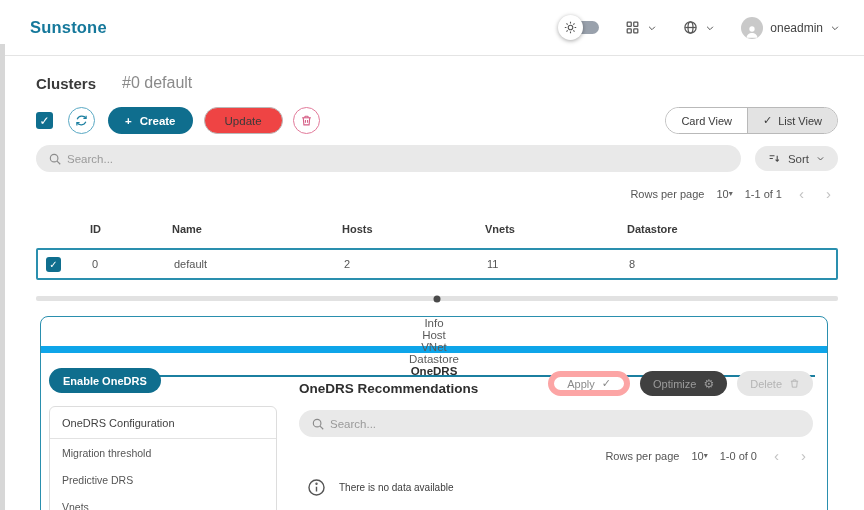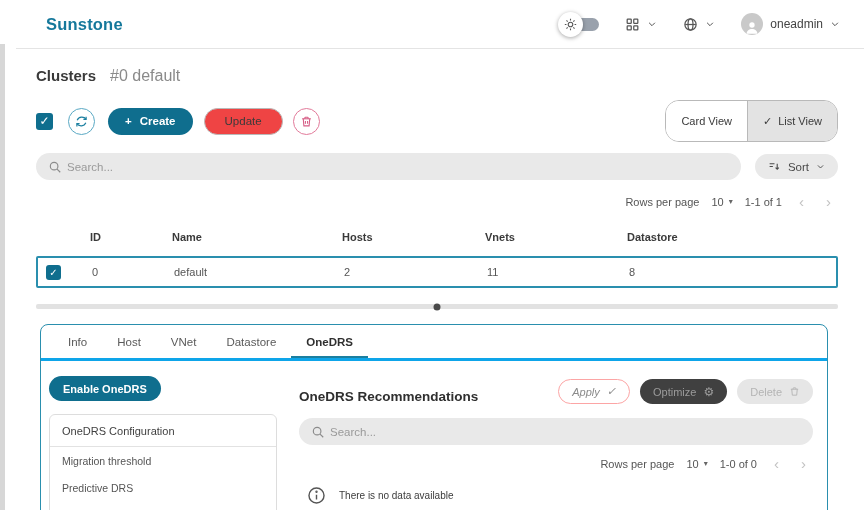--- a/index.html
+++ b/index.html
@@ -1,107 +1,107 @@
 <!DOCTYPE html>
 <html><head>
 <meta charset="utf-8">
 <style>
   * { box-sizing:border-box; margin:0; padding:0; font-family:"Liberation Sans", sans-serif; }
   html,body { width:864px; height:510px; overflow:hidden; background:#fff; }
   .app { width:864px; height:510px; position:relative; overflow:hidden; }
 
   
-  header { height:49px; display:flex; align-items:center; justify-content:space-between;
-           padding:0 24px 0 30px; border-bottom:1px solid #e4e4e4; background:#fff;margin-left:16px; }
+  header { height:56px; display:flex; align-items:center; justify-content:space-between;
+           padding:0 24px 0 30px; border-bottom:1px solid #e4e4e4; background:#fff; }
   .logo { font-size:16.5px; font-weight:700; color:#15789b; letter-spacing:.2px; }
   .header-right { display:flex; align-items:center; gap:26px; }
   .hdr-item { display:flex; align-items:center; gap:7px; color:#555; cursor:pointer; }
   .theme-toggle { display:flex; align-items:center; cursor:pointer; }
   .thumb { width:25px; height:25px; border-radius:50%; background:#fff; z-index:1;
            box-shadow:0 1px 4px rgba(0,0,0,.35); display:flex; align-items:center; justify-content:center; color:#555; }
   .track { width:25px; height:13px; border-radius:7px; background:#99a1ac; margin-left:-9px; }
   .avatar { width:22px; height:22px; border-radius:50%; background:#c9c9c9; display:flex;
             align-items:flex-end; justify-content:center; overflow:hidden; color:#fff; }
   .user-name { font-size:12px; color:#444; }
 
   .rail { position:absolute; left:0; top:44px; bottom:0; width:5px; background:#d7d7d7; }
 
   main { padding:14px 26px 0 36px; }
 
-  .title-row { display:flex; align-items:flex-start; gap:14px; margin:4px 0 15px; }
+  .title-row { display:flex; align-items:center; gap:26px; margin:4px 0 15px; }
   h1 { font-size:15px; font-weight:700; color:#3a3a3a; }
   .subtitle { font-size:16px; color:#8a8a8a; }
 
   .actions-row { display:flex; align-items:center; margin-bottom:11px; }
   .checkbox { width:17px; height:17px; background:#0f6e8e; border-radius:3px; color:#fff;
               font-size:12px; display:flex; align-items:center; justify-content:center; cursor:pointer; }
   .icon-btn { width:27px; height:27px; border-radius:50%; border:1px solid; background:#fff;
               display:flex; align-items:center; justify-content:center; cursor:pointer; }
   .icon-btn.teal { border-color:#5aa9c4; color:#1b7fa0; margin-left:15px; }
   .icon-btn.pink { border-color:#e27a9a; color:#d65d85; margin-left:10px; }
   .pill { height:27px; border-radius:14px; font-size:11.5px; display:inline-flex;
           align-items:center; cursor:pointer; white-space:nowrap; }
   .pill.primary { background:#0f6e8e; color:#fff; border:none; padding:0 17px; gap:8px;
                   font-weight:600; margin-left:13px; }
   .pill.outline { background:#ef4444; border:1px solid #b9b9b9; color:#3a3a3a; padding:0 20px; margin-left:11px; }
 
   .view-toggle { margin-left:auto; display:flex; border:1px solid #b9b9b9; border-radius:14px;
-                 overflow:hidden; height:42px; background:#fff; }
+                 overflow:hidden; height:27px; background:#fff; }
   .seg { font-size:11px; color:#3a3a3a; background:#fff; border:none; padding:0 15px;
          display:flex; align-items:center; gap:6px; cursor:pointer; }
   .seg.active { background:#e3e3e3; border-left:1px solid #b9b9b9; }
 
   .search-row { display:flex; align-items:center; gap:14px; margin-bottom:13px; }
   .searchbar { flex:1; height:27px; background:#e9e9e9; border-radius:14px; display:flex;
                align-items:center; padding:0 12px; gap:5px; color:#8b8b8b; }
   .searchbar input { border:none; background:transparent; outline:none; font-size:11.5px;
                      color:#444; width:100%; }
   .searchbar input::placeholder { color:#9a9a9a; }
   .sort-btn { height:25px; background:#e9e9e9; border:none; border-radius:13px; padding:0 13px;
               font-size:11.5px; color:#4a4a4a; display:flex; gap:7px; align-items:center; cursor:pointer; }
 
   .pagination { display:flex; justify-content:flex-end; align-items:center; gap:12px;
                 font-size:11px; color:#555; margin:6px 2px 12px 0; }
-  .rpp { display:flex; gap:5px; align-items:center; cursor:pointer; }
+  .rpp { display:flex; align-items:center; cursor:pointer; }
   .caret { font-size:8px; color:#666; }
   .pg-chev { color:#c2c2c2; font-size:15px; padding:0 5px; cursor:pointer; }
 
   .thead, .trow { display:grid; grid-template-columns:44px 92px 170px 143px 142px 1fr; align-items:center; }
   .thead { font-size:11px; font-weight:700; color:#3a3a3a; padding:9px 0 13px; }
   .thead span:nth-child(2), .trow .cell-id { padding-left:10px; }
   .trow { border:2px solid #2a8fae; border-radius:2px; background:#fff; height:32px;
           font-size:11px; color:#555; cursor:pointer; }
   .checkbox.small { width:15px; height:15px; margin-left:8px; font-size:10px; }
 
   .splitter { margin:16px 0 15px; height:5px; background:#e2e2e2; border-radius:2px;
               position:relative; cursor:row-resize; }
   .splitter .dot { position:absolute; left:50%; top:50%; transform:translate(-50%,-50%);
                    width:7px; height:7px; border-radius:50%; background:#4a4a4a; }
 
   .panel { border:1.5px solid #2a8fae; border-radius:8px; margin:0 10px 0 4px; height:420px;
            background:#fff; overflow:hidden; }
-  .tabs { display:flex; border-bottom:3px solid #0ea5e9; padding:0 12px; height:36px; }
+  .tabs { display:flex; border-bottom:7px solid #0ea5e9; padding:0 12px; height:36px;flex-direction:column; }
   .tab { background:none; border:none; font-size:11.5px; color:#5a5a5a; padding:0 15px;
          height:100%; cursor:pointer; }
   .tab.active { color:#2f2f2f; font-weight:700; box-shadow:inset 0 -2px 0 #1b7fa0; }
 
   .panel-body { display:flex; padding:15px 14px 0 8px; gap:22px; }
   .left-col { width:228px; flex-shrink:0; }
   .pill.primary.sm { height:25px; font-size:11px; padding:0 14px; margin:0; }
   .config-card { margin-top:13px; border:1px solid #ddd; border-radius:6px; height:210px; overflow:hidden; }
   .cfg-header { font-size:11px; color:#3f3f3f; padding:10px 12px 9px; border-bottom:1px solid #e2e2e2; cursor:pointer; }
   .cfg-item { font-size:10.5px; color:#555; padding:8px 12px 7px; cursor:pointer; }
 
   .right-col { flex:1; padding-top:3px; }
   .rec-header { display:flex; align-items:flex-end; justify-content:space-between; }
   h2 { font-size:13.5px; font-weight:700; color:#2f2f2f; }
   .rec-actions { display:flex; gap:10px; }
   .pill.sm2 { height:25px; border-radius:13px; font-size:11px; padding:0 13px; gap:7px;
               display:inline-flex; align-items:center; }
-  .btn-apply { border:1px solid #fca5a5; background:#fff; color:#8a8a8a;font-style:italic; }
+  .btn-apply { border:6px solid #fca5a5; background:#fff; color:#8a8a8a; }
   .btn-optimize { background:#404040; color:#9b9b9b; border:none; }
   .btn-del { background:#e6e6e6; color:#b4b4b4; border:none; }
   .gear { font-size:12px; }
   .searchbar.sm { margin-top:14px; flex:none; }
   .pagination.second { margin:10px 2px 8px 0; }
   .empty { display:flex; align-items:center; gap:13px; margin:14px 0 0 8px; font-size:10px; color:#3c3c3c; }
   .empty svg { color:#555; }
   svg { display:block; }
 </style>
 </head>

